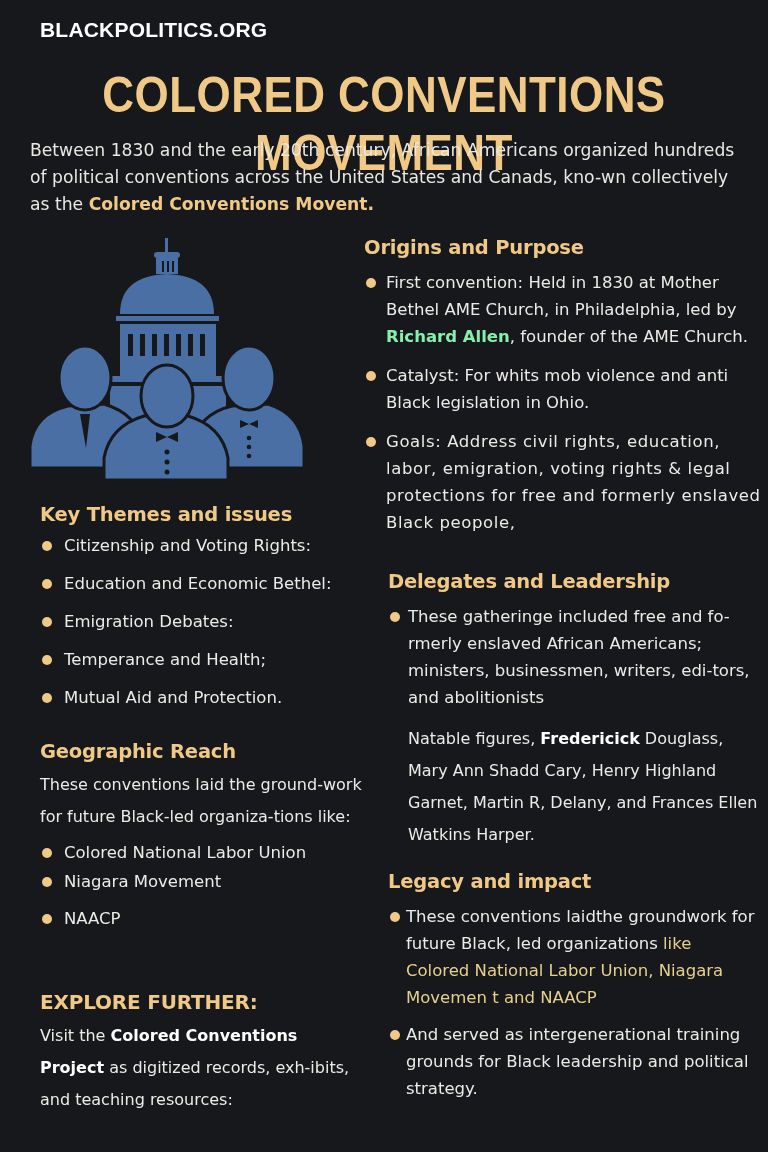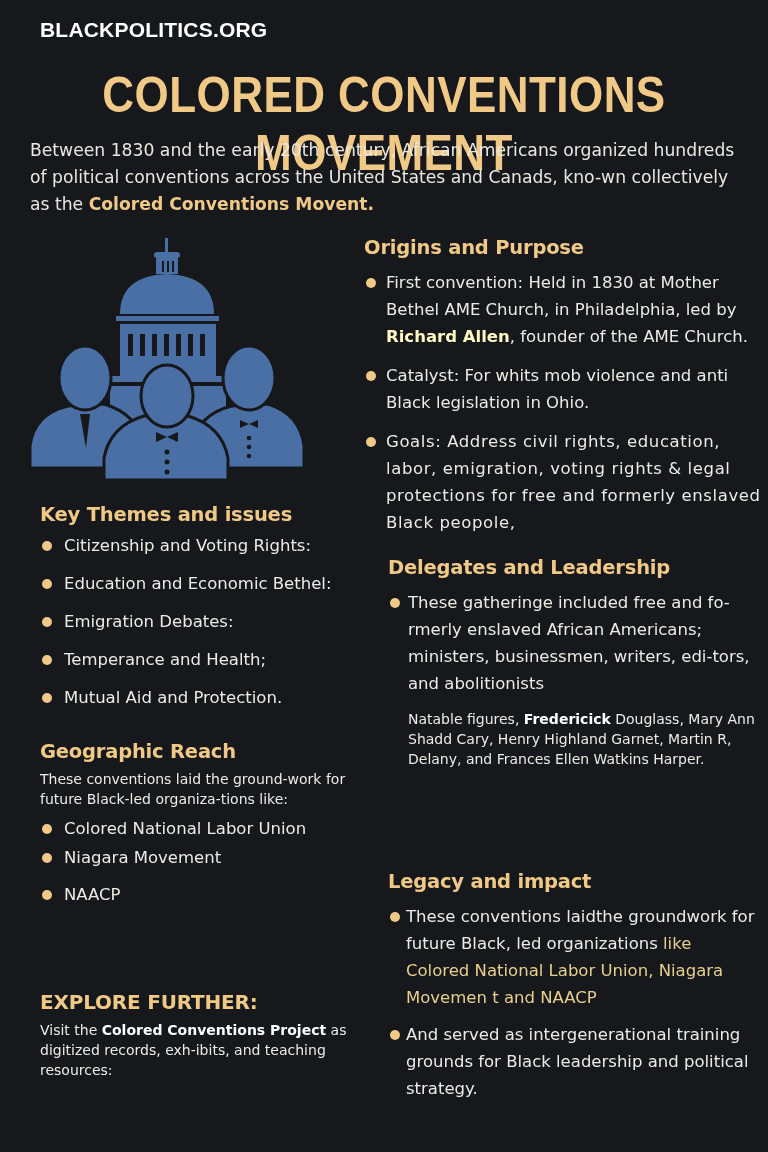--- a/index.html
+++ b/index.html
@@ -1,30 +1,30 @@
 <!DOCTYPE html>
 <html><head>
 <meta charset="utf-8">
 <style>
   * { box-sizing: border-box; margin: 0; padding: 0; }
   html, body { width: 768px; height: 1152px; background: #17181c; overflow: hidden; }
   body { font-family: "DejaVu Sans", sans-serif; color: #ecebe6; position: relative; }
-  .gold { color: #fef9c3; }
+  .gold { color: #86efac; }
   .site { position: absolute; left: 40px; top: 18px; font-family: "Liberation Sans", sans-serif; font-weight: bold; font-size: 21px; color: #ffffff; letter-spacing: 0.2px; }
   .title { position: absolute; left: 0; width: 768px; top: 66px; text-align: center; font-family: "Liberation Sans", sans-serif; font-weight: bold; font-size: 50px; color: #f0c987; transform: scaleX(0.88); transform-origin: center; letter-spacing: 0.5px; }
   .intro { position: absolute; left: 30px; width: 708px; top: 137px; text-align: left; font-size: 17.2px; line-height: 27px; color: #e9e8e2; }
   .intro b { color: #f0c987; }
   .icon-wrap { position: absolute; left: 28px; top: 236px; width: 280px; height: 246px; }
   h2 { font-family: "DejaVu Sans", sans-serif; font-weight: bold; font-size: 19.5px; color: #f0c987; letter-spacing: -0.2px; }
   .sec { position: absolute; }
   ul { list-style: none; }
   li { position: relative; padding-left: 24px; font-size: 16.5px; line-height: 27px; color: #ecebe6; }
   li .dot { position: absolute; left: 2px; top: 9px; width: 10px; height: 10px; border-radius: 50%; background: #f0c987; }
   .right li { padding-left: 22px; }
-  p { font-size: 14px; line-height: 20px; color: #ecebe6; }
+  p { font-size: 16px; line-height: 32px; color: #ecebe6; }
   .hl { color: #e6d08e; }
   b.white { color: #ffffff; }
 </style>
 </head>
 <body>
 
 <div class="site">BLACKPOLITICS.ORG</div>
 <h1 class="title">COLORED CONVENTIONS MOVEMENT</h1>
 <div class="intro"><span>Between 1830 and the early 20th century, African Americans organized hundreds of political conventions across the United States and Canads, kno-wn collectively as the </span><b>Colored Conventions Movent.</b></div>
 
@@ -105,21 +105,21 @@
     <li style="margin-bottom:10px;"><span class="dot"></span><span>Niagara Movement</span></li>
     <li><span class="dot"></span><span>NAACP</span></li>
   </ul>
 </section>
 
 <section class="sec" style="left:40px; top:990px; width:320px;">
   <h2 style="font-size:20px; margin-bottom:6px;">EXPLORE FURTHER:</h2>
   <p><span>Visit the </span><b class="white">Colored Conventions Project</b><span> as digitized records, exh-ibits, and teaching resources:</span></p>
 </section>
 
-<section class="sec right" style="left:388px; top:556px; width:370px;">
+<section class="sec right" style="left:388px; top:570px; width:370px;">
   <h2 style="margin-bottom:10px;">Delegates and Leadership</h2>
   <ul>
     <li style="margin-bottom:12px; padding-left:20px;"><span class="dot"></span><span>These gatheringe included free and fo-rmerly enslaved African Americans; ministers, businessmen, writers, edi-tors, and abolitionists</span></li>
   </ul>
   <p style="padding-left:20px;"><span>Natable figures, </span><b class="white">Fredericick</b><span> Douglass, Mary Ann Shadd Cary, Henry Highland Garnet, Martin R, Delany, and Frances Ellen Watkins Harper.</span></p>
 </section>
 
 <section class="sec right" style="left:388px; top:870px; width:370px;">
   <h2 style="margin-bottom:10px;">Legacy and impact</h2>
   <ul>

